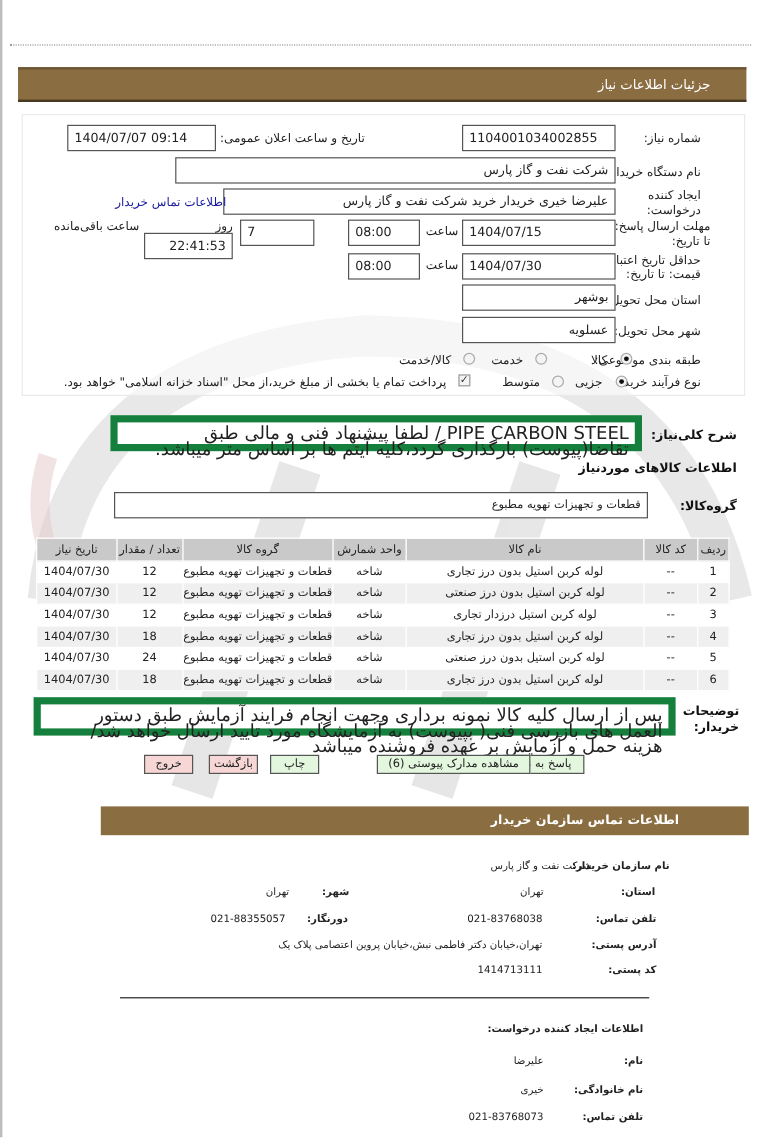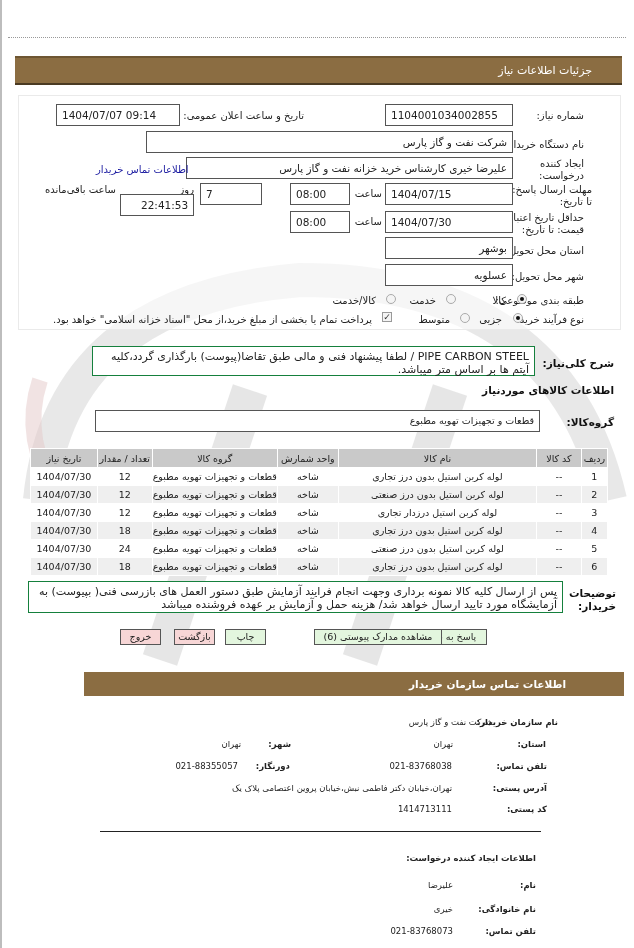--- a/index.html
+++ b/index.html
@@ -10,21 +10,21 @@
   .header-bar { position: absolute; left: 15px; top: 56px; width: 607px; height: 29px; background: #8b6d42; border-top: 2px solid #6e5632; border-bottom: 2px solid #4a3a22; color: #fff; font-size: 11px; padding-right: 30px; line-height: 26px; }
   .panel { position: absolute; left: 18px; top: 95px; width: 603px; height: 235px; border: 1px solid #eaeaea; background: rgba(255,255,255,0.6); }
   .lbl { position: absolute; font-size: 10px; color: #222; white-space: nowrap; text-align: right; }
   .field { position: absolute; border: 1px solid #555; background: #fff; font-size: 10.5px; height: 22px; line-height: 20px; padding: 0 5px; white-space: nowrap; overflow: hidden; }
   .field.ltr { direction: ltr; text-align: left; font-family: "DejaVu Sans", sans-serif; }
   .link { color: #1a1aa0; font-size: 10px; position: absolute; }
   .radio { position: absolute; width: 10px; height: 10px; border-radius: 50%; border: 1px solid #aaa; background: #f4f4f4; }
   .radio.on::after { content: ""; position: absolute; left: 2px; top: 2px; width: 4px; height: 4px; border-radius: 50%; background: #111; }
   .check { position: absolute; width: 10px; height: 10px; border: 1px solid #999; background: #f4f4f4; font-size: 9px; line-height: 9px; text-align: center; color: #333; }
   .section-title { position: absolute; font-size: 10.5px; font-weight: bold; color: #111; }
-  .desc-box { position: absolute; border: 1px solid #15803d; background: #fff; font-size: 11px; line-height: 13px; padding: 3px 5px; }
+  .desc-box { position: absolute; border: 6px solid #15803d; background: #fff; font-size: 15px; line-height: 13px; padding: 3px 5px; }
   table.items { position: absolute; left: 30px; top: 448px; width: 578px; border-collapse: collapse; font-size: 9.5px; }
   table.items th { background: #c9c9c9; color: #222; font-weight: normal; height: 19px; border: 1px solid #fff; text-align: center; }
   table.items td { height: 18px; text-align: center; border: 1px solid #fff; }
   table.items tr.odd td { background: #ffffff; }
   table.items tr.even td { background: #efefef; }
   .btn { position: absolute; height: 16px; border: 1px solid #555; font-size: 9.5px; text-align: center; line-height: 13px; }
   .btn.green { background: #e3f6de; }
   .btn.red { background: #f7d6d6; }
   .contact-bar { position: absolute; left: 84px; top: 672px; width: 540px; height: 24px; background: #8b6d42; color: #fff; font-weight: bold; font-size: 10.5px; padding-right: 58px; line-height: 24px; }
   .cl { position: absolute; font-size: 8.5px; white-space: nowrap; }
@@ -53,21 +53,21 @@
 
 <div class="lbl" style="right:50px;top:110px;">شماره نیاز:</div>
 <div class="field ltr" style="left:385px;top:104px;width:128px;">1104001034002855</div>
 <div class="lbl" style="right:330px;top:110px;">تاریخ و ساعت اعلان عمومی:</div>
 <div class="field ltr" style="left:56px;top:104px;width:124px;">1404/07/07 09:14</div>
 
 <div class="lbl" style="right:50px;top:139px;">نام دستگاه خریدار:</div>
 <div class="field" style="left:146px;top:131px;width:367px;">شرکت نفت و گاز پارس</div>
 
 <div class="lbl" style="right:50px;top:158px;width:70px;white-space:normal;line-height:12px;">ایجاد کننده درخواست:</div>
-<div class="field" style="left:186px;top:157px;width:327px;">علیرضا خیری کارشناس خرید خزانه نفت و گاز پارس</div>
+<div class="field" style="left:186px;top:157px;width:327px;">علیرضا خیری خریدار خرید شرکت نفت و گاز پارس</div>
 <a class="link" style="left:96px;top:164px;">اطلاعات تماس خریدار</a>
 
 <div class="lbl" style="right:42px;top:184px;width:80px;white-space:normal;line-height:12px;">مهلت ارسال پاسخ: تا تاریخ:</div>
 <div class="field ltr" style="left:385px;top:183px;width:128px;">1404/07/15</div>
 <div class="lbl" style="right:252px;top:188px;">ساعت</div>
 <div class="field ltr" style="left:290px;top:183px;width:60px;">08:00</div>
 <div class="lbl" style="right:440px;top:184px;">روز</div>
 <div class="field ltr" style="left:200px;top:183px;width:62px;">7</div>
 <div class="field ltr" style="left:120px;top:194px;width:74px;padding-left:20px;">22:41:53</div>
 <div class="lbl" style="right:518px;top:184px;">ساعت باقی‌مانده</div>

